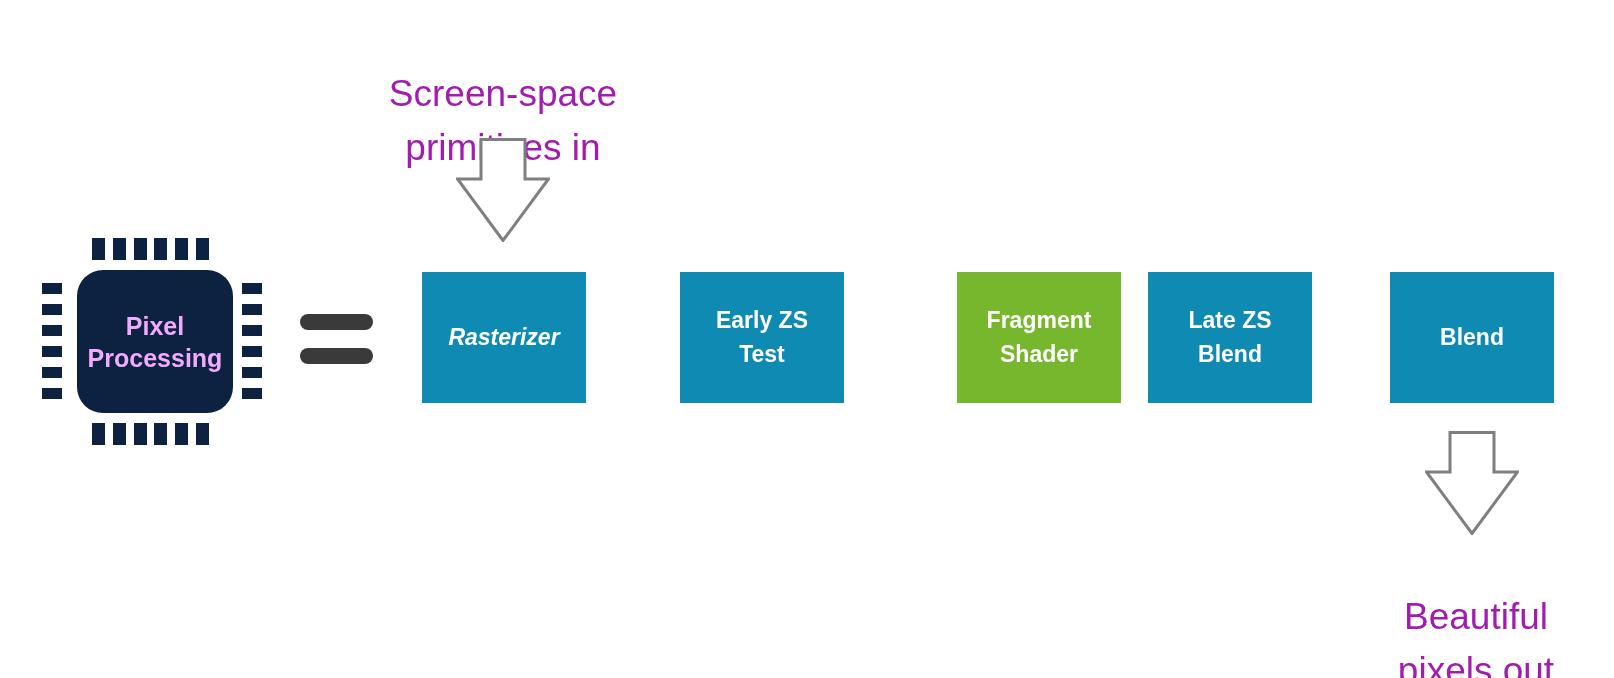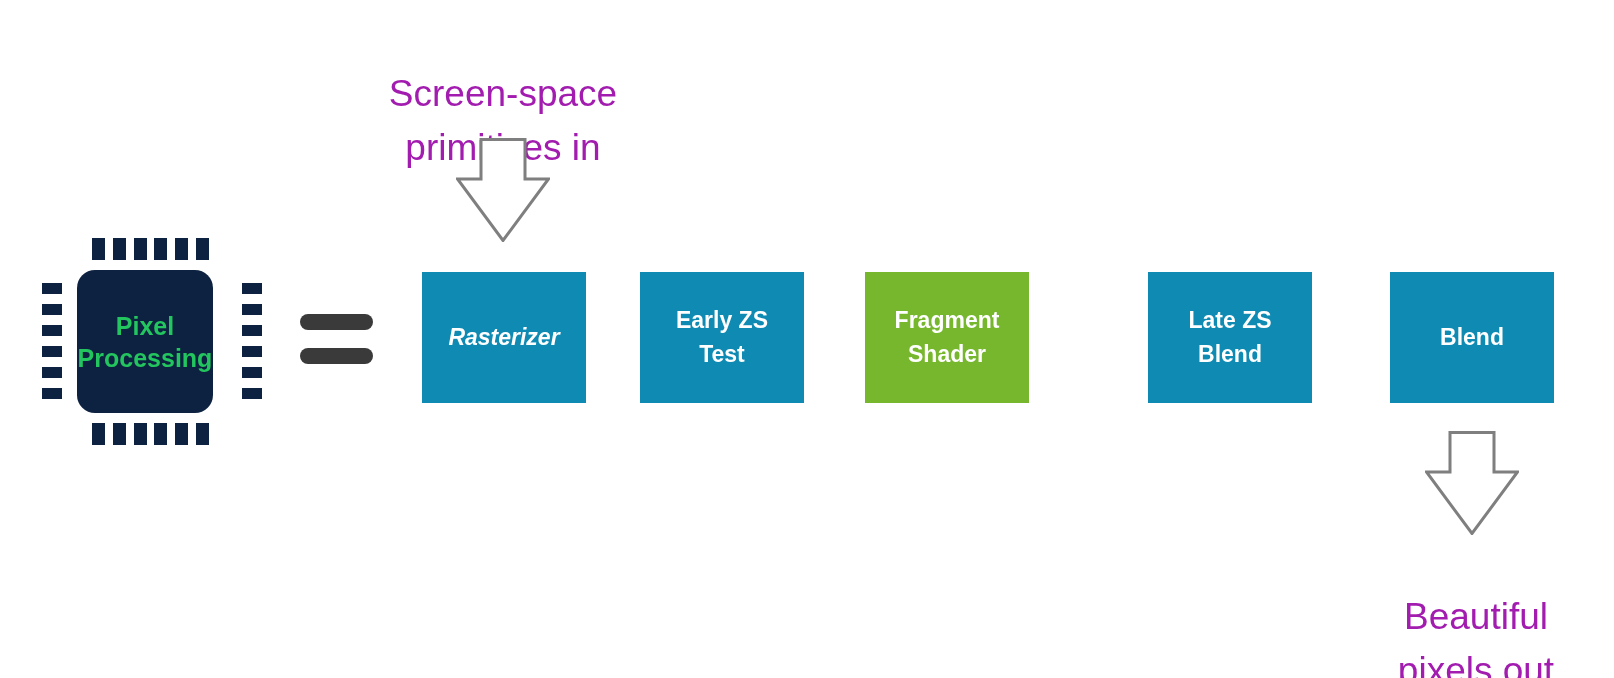--- a/index.html
+++ b/index.html
@@ -8,24 +8,24 @@
     position: relative;
     background: #ffffff;
     overflow: hidden;
     font-family: "Liberation Sans", sans-serif;
   }
   .abs { position: absolute; }
 
   
   .chip-icon { left: 42px; top: 238px; width: 220px; height: 207px; }
   .chip-body {
-    position: absolute; left: 35px; top: 32px; width: 136px; height: 143px;
-    background: #0d2240; border-radius: 18px;
+    position: absolute; left: 35px; top: 32px; width: 156px; height: 143px;
+    background: #0d2240; border-radius: 26px;
     display: flex; align-items: center; justify-content: center; text-align: center;
-    color: #22c55e; font-weight: bold; font-size: 25px; line-height: 1.28;
+    color: #f0abfc; font-weight: bold; font-size: 25px; line-height: 1.28;
     white-space: pre-line;
   }
   .pins-h {
     position: absolute; left: 50px; width: 117px; height: 22px;
     background: repeating-linear-gradient(90deg, #0d2240 0 13px, transparent 13px 20.8px);
   }
   .pins-top { top: 0; }
   .pins-bottom { top: 185px; }
   .pins-v {
     position: absolute; top: 45px; width: 20px; height: 116px;
@@ -44,22 +44,22 @@
   .equals-bar.b2 { top: 34px; }
 
   
   .stage {
     top: 272px; width: 164px; height: 131px;
     display: flex; align-items: center; justify-content: center; text-align: center;
     color: #ffffff; font-weight: bold; font-size: 23px; line-height: 1.45;
     white-space: pre-line;
   }
   .stage-0 { left: 422px; font-style: italic; }
-  .stage-1 { left: 640px; }
-  .stage-2 { left: 865px; }
+  .stage-1 { left: 680px; }
+  .stage-2 { left: 957px; }
   .stage-3 { left: 1148px; }
   .stage-4 { left: 1390px; }
 
   
   .arrow-in  { left: 456px;  top: 138px; width: 94px; height: 104px; }
   .arrow-out { left: 1425px; top: 431px; width: 94px; height: 104px; }
 
   
   .annotation {
     color: #a21caf; font-size: 37px; line-height: 1.45; text-align: center;

